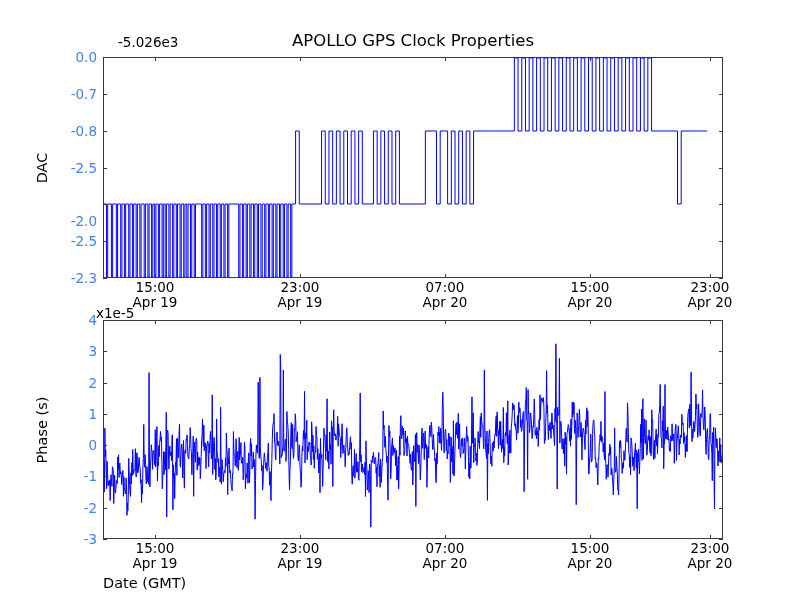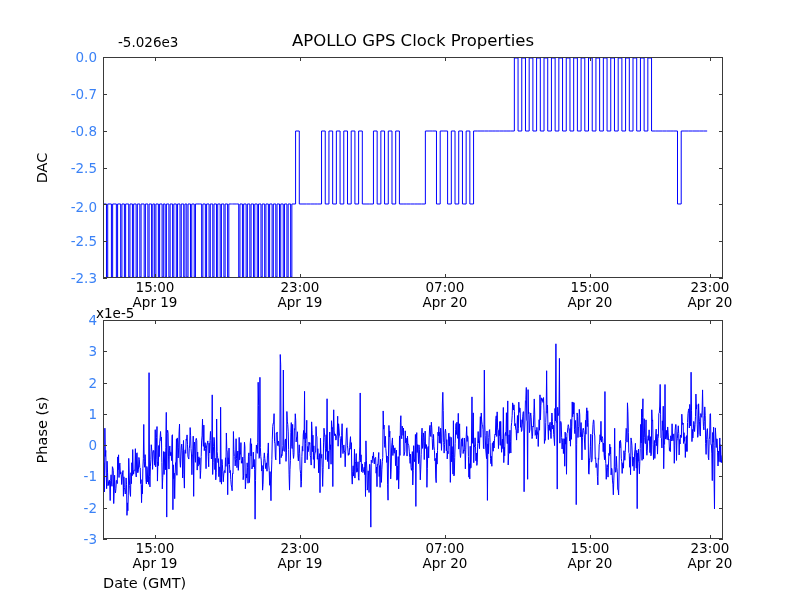--- a/index.html
+++ b/index.html
@@ -144,21 +144,21 @@
   <div class="fig-title">APOLLO GPS Clock Properties</div>
 
   <div class="offset-text" id="dac-offset">-5.026e3</div>
 
   <div class="ylabel" id="dac-ylabel">DAC</div>
   <div class="ytick-col" id="dac-yticks" style="height: 221px;">
       <div class="ytick" style="top: 0px;">0.0</div>
       <div class="ytick" style="top: 36.8333px;">-0.7</div>
       <div class="ytick" style="top: 73.6667px;">-0.8</div>
       <div class="ytick" style="top: 110.5px;">-2.5</div>
-      <div class="ytick" style="top: 150px; margin-left: 32px;">-2.0</div>
+      <div class="ytick" style="top: 164px; margin-left: 32px;">-2.0</div>
       <div class="ytick" style="top: 184.167px;">-2.5</div>
       <div class="ytick" style="top: 221px;">-2.3</div>
     </div>
 
   <div class="axes" id="axes-dac">
     <svg class="plot-svg" id="dac-svg" viewBox="0 0 620 221" preserveAspectRatio="none">
         <path d="M0.00,147.33L2.48,147.33L2.48,221.00L3.72,221.00L3.72,147.33L7.44,147.33L7.44,221.00L8.68,221.00L8.68,147.33L12.40,147.33L12.40,221.00L13.64,221.00L13.64,147.33L16.74,147.33L16.74,221.00L17.98,221.00L17.98,147.33L20.46,147.33L20.46,221.00L21.70,221.00L21.70,147.33L24.80,147.33L24.80,221.00L26.04,221.00L26.04,147.33L28.52,147.33L28.52,221.00L29.76,221.00L29.76,147.33L32.24,147.33L32.24,221.00L33.48,221.00L33.48,147.33L35.96,147.33L35.96,221.00L37.20,221.00L37.20,147.33L40.30,147.33L40.30,221.00L41.54,221.00L41.54,147.33L44.02,147.33L44.02,221.00L45.26,221.00L45.26,147.33L47.74,147.33L47.74,221.00L48.98,221.00L48.98,147.33L50.84,147.33L50.84,221.00L52.08,221.00L52.08,147.33L54.56,147.33L54.56,221.00L55.80,221.00L55.80,147.33L58.28,147.33L58.28,221.00L59.52,221.00L59.52,147.33L61.38,147.33L61.38,221.00L62.62,221.00L62.62,147.33L65.10,147.33L65.10,221.00L66.34,221.00L66.34,147.33L68.82,147.33L68.82,221.00L70.06,221.00L70.06,147.33L72.54,147.33L72.54,221.00L73.78,221.00L73.78,147.33L76.26,147.33L76.26,221.00L77.50,221.00L77.50,147.33L79.98,147.33L79.98,221.00L81.22,221.00L81.22,147.33L83.08,147.33L83.08,221.00L84.32,221.00L84.32,147.33L86.80,147.33L86.80,221.00L88.04,221.00L88.04,147.33L90.52,147.33L90.52,221.00L91.76,221.00L91.76,147.33L94.24,147.33L94.24,147.33L95.48,147.33L95.48,147.33L97.96,147.33L97.96,221.00L99.20,221.00L99.20,147.33L101.68,147.33L101.68,221.00L102.92,221.00L102.92,147.33L105.40,147.33L105.40,221.00L106.64,221.00L106.64,147.33L109.12,147.33L109.12,221.00L110.36,221.00L110.36,147.33L112.84,147.33L112.84,221.00L114.08,221.00L114.08,147.33L116.56,147.33L116.56,221.00L117.80,221.00L117.80,147.33L120.28,147.33L120.28,221.00L121.52,221.00L121.52,147.33L124.00,147.33L124.00,221.00L125.24,221.00L125.24,147.33L127.72,147.33L127.72,147.33L128.96,147.33L128.96,147.33L131.44,147.33L131.44,147.33L132.68,147.33L132.68,147.33L135.16,147.33L135.16,221.00L136.40,221.00L136.40,147.33L138.88,147.33L138.88,221.00L140.12,221.00L140.12,147.33L142.60,147.33L142.60,221.00L143.84,221.00L143.84,147.33L146.32,147.33L146.32,221.00L147.56,221.00L147.56,147.33L150.04,147.33L150.04,221.00L151.28,221.00L151.28,147.33L153.76,147.33L153.76,221.00L155.00,221.00L155.00,147.33L157.48,147.33L157.48,221.00L158.72,221.00L158.72,147.33L161.20,147.33L161.20,221.00L162.44,221.00L162.44,147.33L164.92,147.33L164.92,221.00L166.16,221.00L166.16,147.33L168.64,147.33L168.64,221.00L169.88,221.00L169.88,147.33L172.36,147.33L172.36,221.00L173.60,221.00L173.60,147.33L176.08,147.33L176.08,221.00L177.32,221.00L177.32,147.33L179.80,147.33L179.80,221.00L181.04,221.00L181.04,147.33L183.52,147.33L183.52,221.00L184.76,221.00L184.76,147.33L187.24,147.33L187.24,221.00L188.48,221.00L188.48,147.33L192.20,147.33L192.20,73.67L195.92,73.67L195.92,147.33L199.64,147.33L199.64,147.33L203.36,147.33L203.36,147.33L207.08,147.33L207.08,147.33L210.80,147.33L210.80,147.33L214.52,147.33L214.52,147.33L218.24,147.33L218.24,73.67L221.96,73.67L221.96,147.33L225.68,147.33L225.68,73.67L229.40,73.67L229.40,147.33L233.12,147.33L233.12,73.67L236.84,73.67L236.84,147.33L240.56,147.33L240.56,73.67L244.28,73.67L244.28,147.33L248.00,147.33L248.00,73.67L251.72,73.67L251.72,147.33L255.44,147.33L255.44,73.67L259.16,73.67L259.16,147.33L262.88,147.33L262.88,147.33L266.60,147.33L266.60,147.33L270.32,147.33L270.32,73.67L274.04,73.67L274.04,147.33L277.76,147.33L277.76,73.67L281.48,73.67L281.48,147.33L285.20,147.33L285.20,73.67L288.92,73.67L288.92,147.33L292.64,147.33L292.64,73.67L296.36,73.67L296.36,147.33L300.08,147.33L300.08,147.33L303.80,147.33L303.80,147.33L307.52,147.33L307.52,147.33L311.24,147.33L311.24,147.33L314.96,147.33L314.96,147.33L318.68,147.33L318.68,147.33L322.40,147.33L322.40,73.67L326.12,73.67L326.12,73.67L329.84,73.67L329.84,73.67L333.56,73.67L333.56,147.33L337.28,147.33L337.28,73.67L341.00,73.67L341.00,73.67L344.72,73.67L344.72,147.33L348.44,147.33L348.44,73.67L352.16,73.67L352.16,147.33L355.88,147.33L355.88,73.67L359.60,73.67L359.60,147.33L363.32,147.33L363.32,73.67L367.04,73.67L367.04,147.33L370.76,147.33L370.76,73.67L374.48,73.67L374.48,73.67L378.20,73.67L378.20,73.67L381.92,73.67L381.92,73.67L385.64,73.67L385.64,73.67L389.36,73.67L389.36,73.67L393.08,73.67L393.08,73.67L396.80,73.67L396.80,73.67L400.52,73.67L400.52,73.67L404.24,73.67L404.24,73.67L407.96,73.67L407.96,73.67L411.68,73.67L411.68,0.00L415.40,0.00L415.40,73.67L419.12,73.67L419.12,0.00L422.84,0.00L422.84,73.67L426.56,73.67L426.56,0.00L430.28,0.00L430.28,73.67L434.00,73.67L434.00,0.00L437.72,0.00L437.72,73.67L441.44,73.67L441.44,0.00L445.16,0.00L445.16,73.67L448.88,73.67L448.88,0.00L452.60,0.00L452.60,73.67L456.32,73.67L456.32,0.00L460.04,0.00L460.04,73.67L463.76,73.67L463.76,0.00L467.48,0.00L467.48,73.67L471.20,73.67L471.20,0.00L474.92,0.00L474.92,73.67L478.64,73.67L478.64,0.00L482.36,0.00L482.36,73.67L486.08,73.67L486.08,0.00L489.80,0.00L489.80,73.67L493.52,73.67L493.52,0.00L497.24,0.00L497.24,73.67L500.96,73.67L500.96,0.00L504.68,0.00L504.68,73.67L508.40,73.67L508.40,0.00L512.12,0.00L512.12,73.67L515.84,73.67L515.84,0.00L519.56,0.00L519.56,73.67L523.28,73.67L523.28,0.00L527.00,0.00L527.00,73.67L530.72,73.67L530.72,0.00L534.44,0.00L534.44,73.67L538.16,73.67L538.16,0.00L541.88,0.00L541.88,73.67L545.60,73.67L545.60,0.00L549.32,0.00L549.32,73.67L553.04,73.67L553.04,73.67L556.76,73.67L556.76,73.67L560.48,73.67L560.48,73.67L564.20,73.67L564.20,73.67L567.92,73.67L567.92,73.67L571.64,73.67L571.64,73.67L575.36,73.67L575.36,147.33L579.08,147.33L579.08,73.67L582.80,73.67L582.80,73.67L586.52,73.67L586.52,73.67L590.24,73.67L590.24,73.67L593.96,73.67L593.96,73.67L597.68,73.67L597.68,73.67L601.40,73.67L601.40,73.67L605.12,73.67L605.12,NaNL608.84,NaNL608.84,NaNL612.56,NaNL612.56,NaNL616.28,NaNL616.28,NaNL620.00,NaNL620.00,NaNL620,73.67" fill="none" stroke="#0000ff" stroke-width="1" vector-effect="non-scaling-stroke"></path>
       </svg>
   </div>
   <div id="dac-tickmarks">

